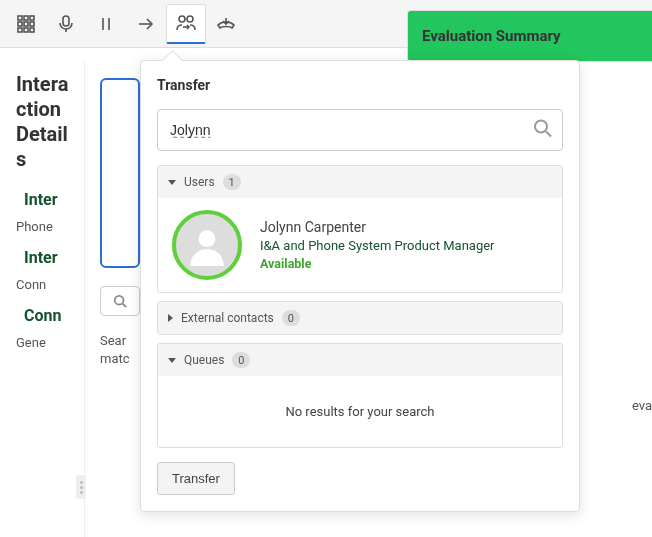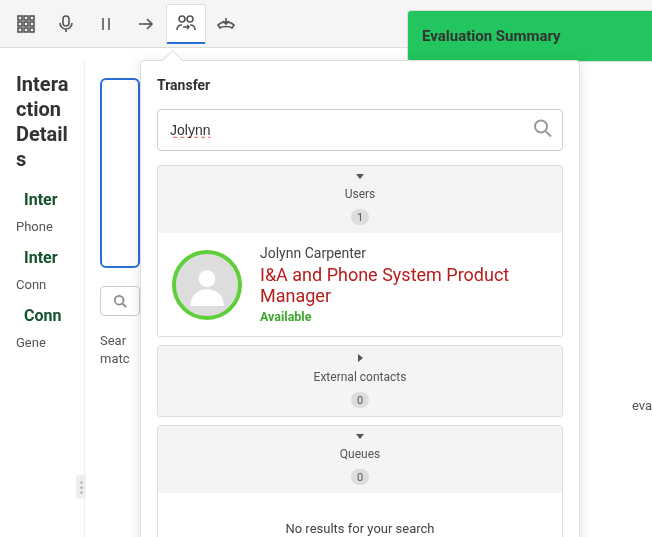--- a/index.html
+++ b/index.html
@@ -189,21 +189,20 @@
   }
   .section-header {
     background: #f4f4f4;
     padding: 8px 10px;
     display: flex;
     align-items: center;
     gap: 8px;
     font-size: 12px;
     color: #555;
     cursor: pointer;
-    flex-direction: column;
   }
   .section-header .caret {
     width: 0; height: 0;
   }
   .caret.down {
     border-left: 4px solid transparent;
     border-right: 4px solid transparent;
     border-top: 5px solid #555;
   }
   .caret.right {
@@ -239,21 +238,21 @@
     border: 4px solid #5fcf3b;
     background: #ddd;
     display: flex;
     align-items: center;
     justify-content: center;
     flex-shrink: 0;
   }
   .avatar-presence svg { fill: #fff; }
   .user-meta { display: flex; flex-direction: column; gap: 3px; }
   .user-name { font-size: 14px; color: #444; }
-  .user-title { font-size: 18px; color: #b91c1c; }
+  .user-title { font-size: 13px; color: #14532d; }
   .user-status { font-size: 12.5px; font-weight: 700; color: #3fa62f; }
 
   .no-results {
     text-align: center;
     font-size: 13px;
     color: #444;
     padding: 16px 0;
   }
 
   .transfer-btn {

